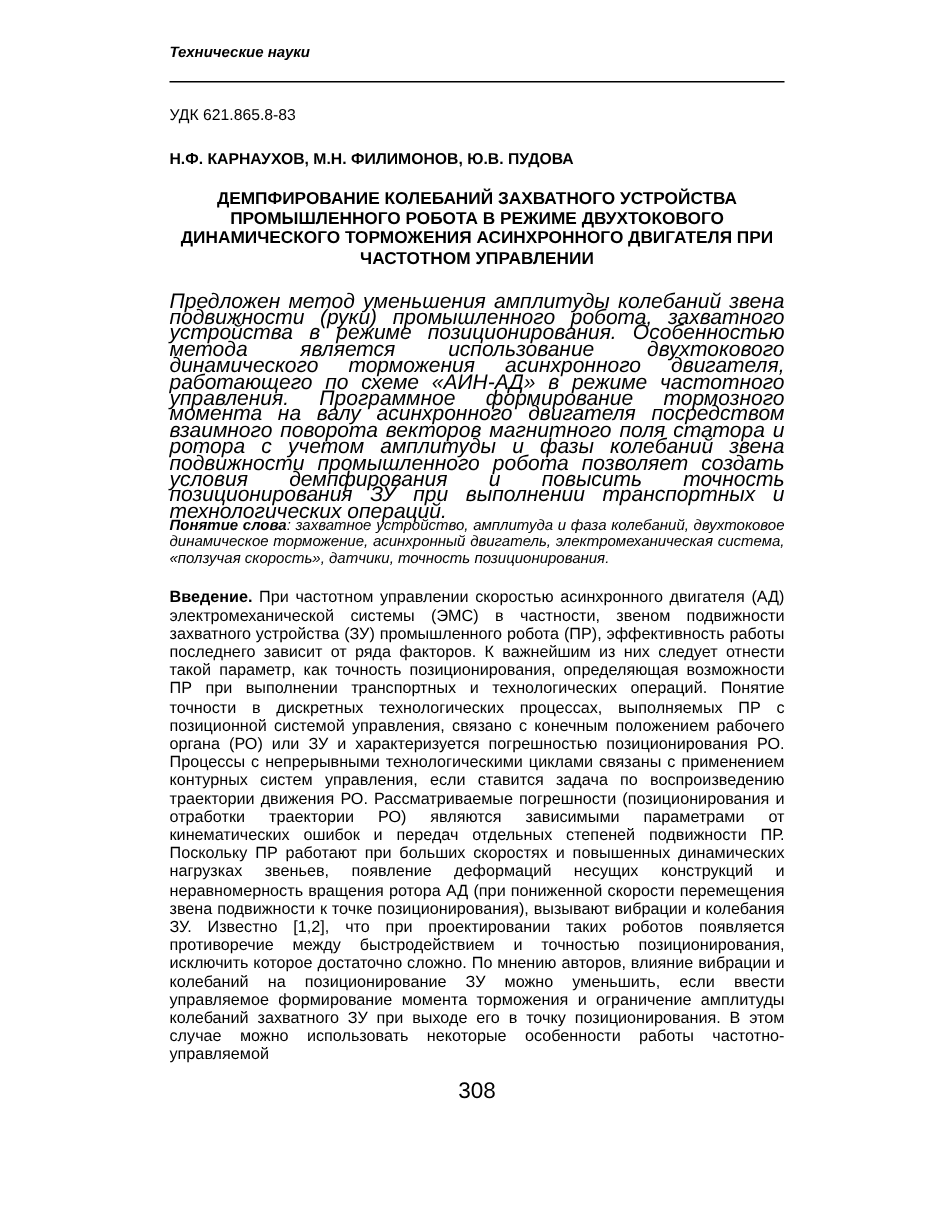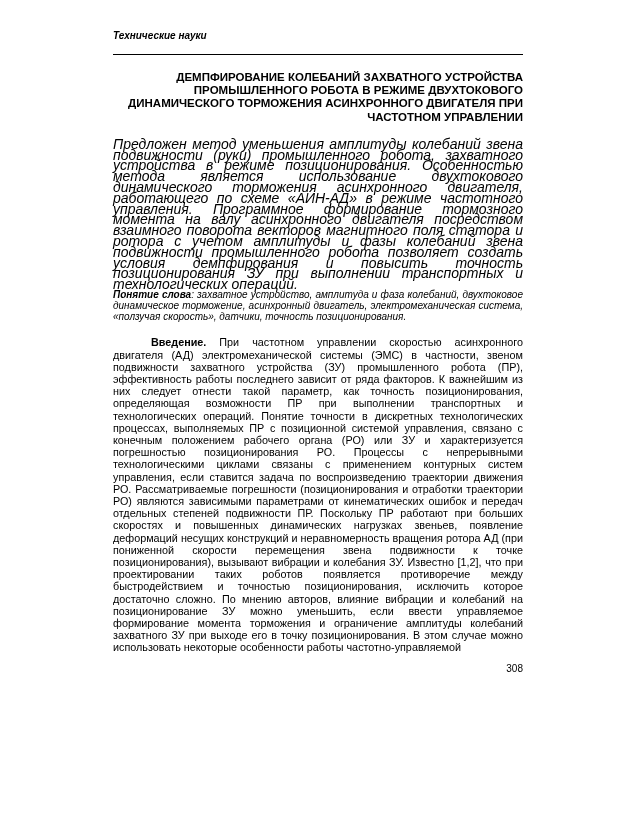--- a/index.html
+++ b/index.html
@@ -36,21 +36,21 @@
   .authors {
     font-size: 10.5px;
     font-weight: bold;
     margin: 0 0 15px 0;
   }
   .title {
     font-size: 11.5px;
     font-weight: bold;
     line-height: 13.2px;
     margin: 0 0 15px 0;
-    text-align: right;
+    text-align: center;
   }
   .abstract {
     font-size: 14px;
     font-style: italic;
     line-height: 10.8px;
     text-align: justify;
     margin: 0;
   }
   .keywords {
     font-size: 10px;
@@ -63,38 +63,39 @@
     font-weight: bold;
   }
   .body-text {
     font-size: 10.8px;
     line-height: 12.2px;
     text-align: justify;
     margin: 0;
   }
   .body-text .intro-label {
     font-weight: bold;
-    margin-left: 38px;
   }
   .page-number {
-    font-size: 10px;
-    text-align: right;
+    font-size: 15px;
+    text-align: center;
     margin-top: 9px;
   }
 </style>
 </head>
 <body>
 
 <div class="page">
 
   <div class="running-head">Технические науки</div>
 
   <hr class="rule">
 
+  <div class="udk">УДК 621.865.8-83</div>
 
+  <div class="authors">Н.Ф. КАРНАУХОВ, М.Н. ФИЛИМОНОВ, Ю.В. ПУДОВА</div>
 
   <div class="title">ДЕМПФИРОВАНИЕ КОЛЕБАНИЙ ЗАХВАТНОГО УСТРОЙСТВА ПРОМЫШЛЕННОГО РОБОТА В РЕЖИМЕ ДВУХТОКОВОГО ДИНАМИЧЕСКОГО ТОРМОЖЕНИЯ АСИНХРОННОГО ДВИГАТЕЛЯ ПРИ ЧАСТОТНОМ УПРАВЛЕНИИ</div>
 
   <p class="abstract">Предложен метод уменьшения амплитуды колебаний звена подвижности (руки) промышленного робота, захватного устройства в режиме позиционирования. Особенностью метода является использование двухтокового динамического торможения асинхронного двигателя, работающего по схеме «АИН-АД» в режиме частотного управления. Программное формирование тормозного момента на валу асинхронного двигателя посредством взаимного поворота векторов магнитного поля статора и ротора с учетом амплитуды и фазы колебаний звена подвижности промышленного робота позволяет создать условия демпфирования и повысить точность позиционирования ЗУ при выполнении транспортных и технологических операций.</p>
 
   <p class="keywords">
     <span class="kw-label">Понятие слова</span><span>: захватное устройство, амплитуда и фаза колебаний, двухтоковое динамическое торможение, асинхронный двигатель, электромеханическая система, «ползучая скорость», датчики, точность позиционирования.</span>
   </p>
 
   <p class="body-text">

